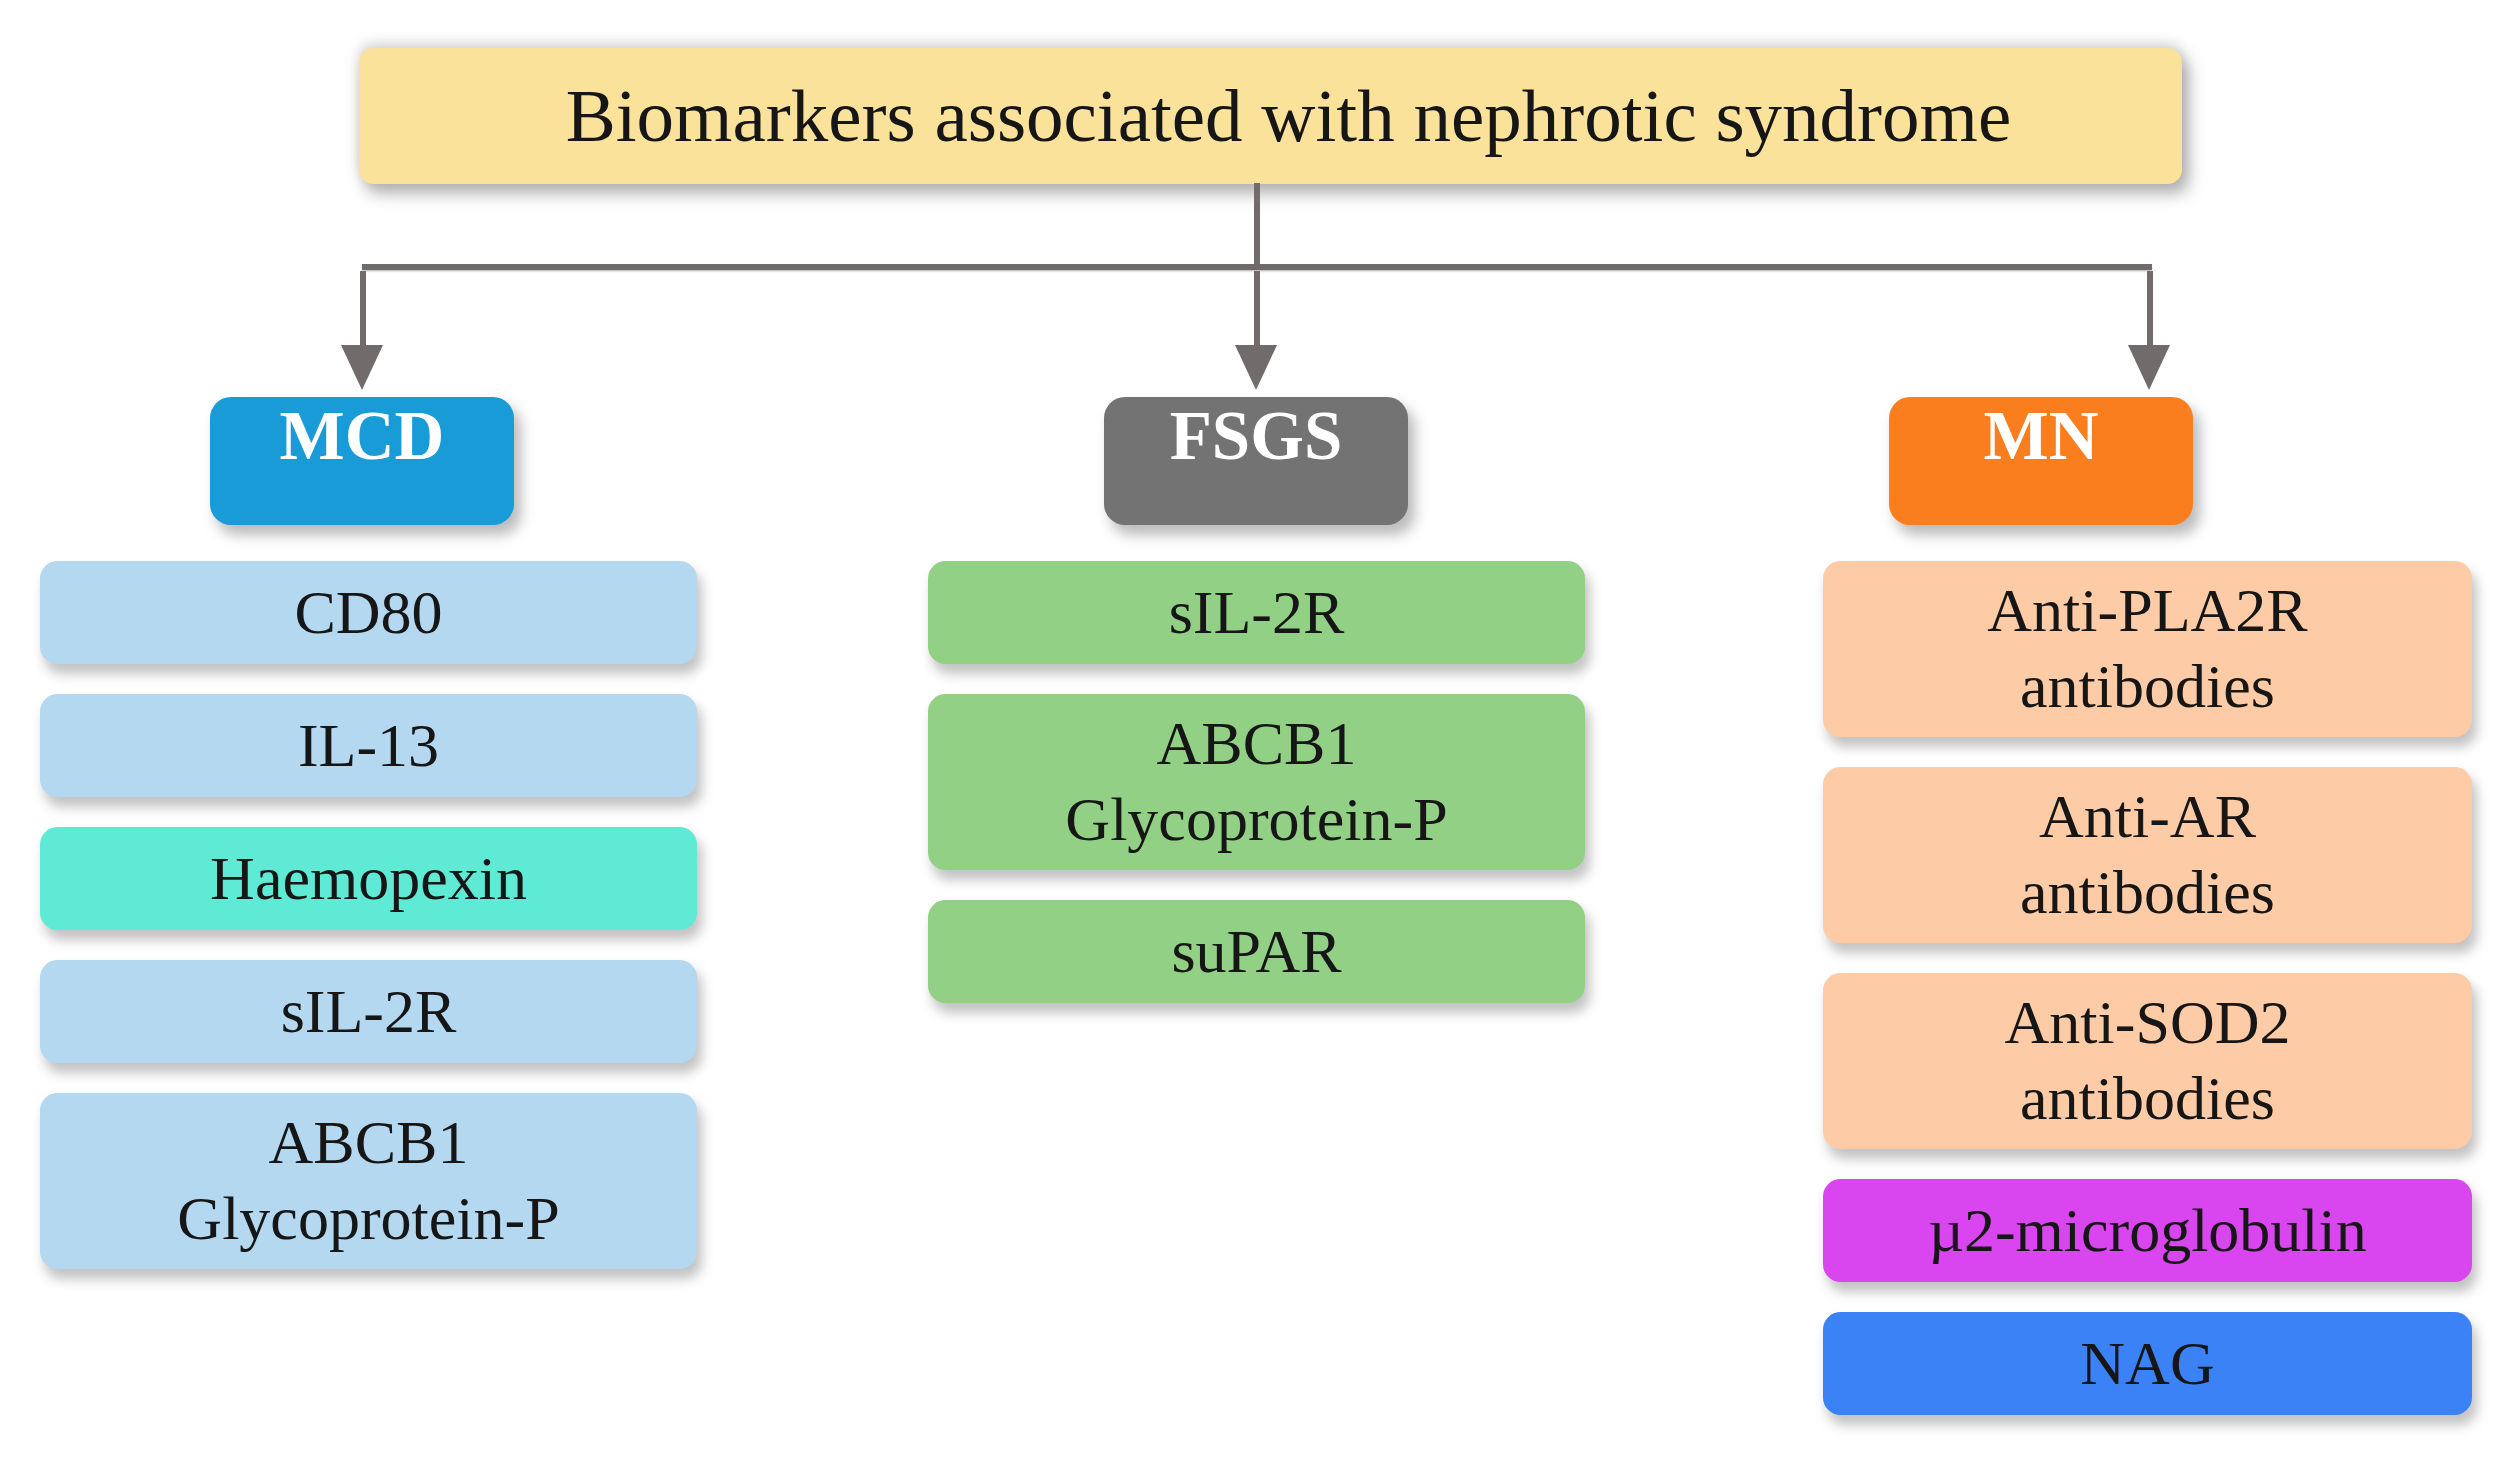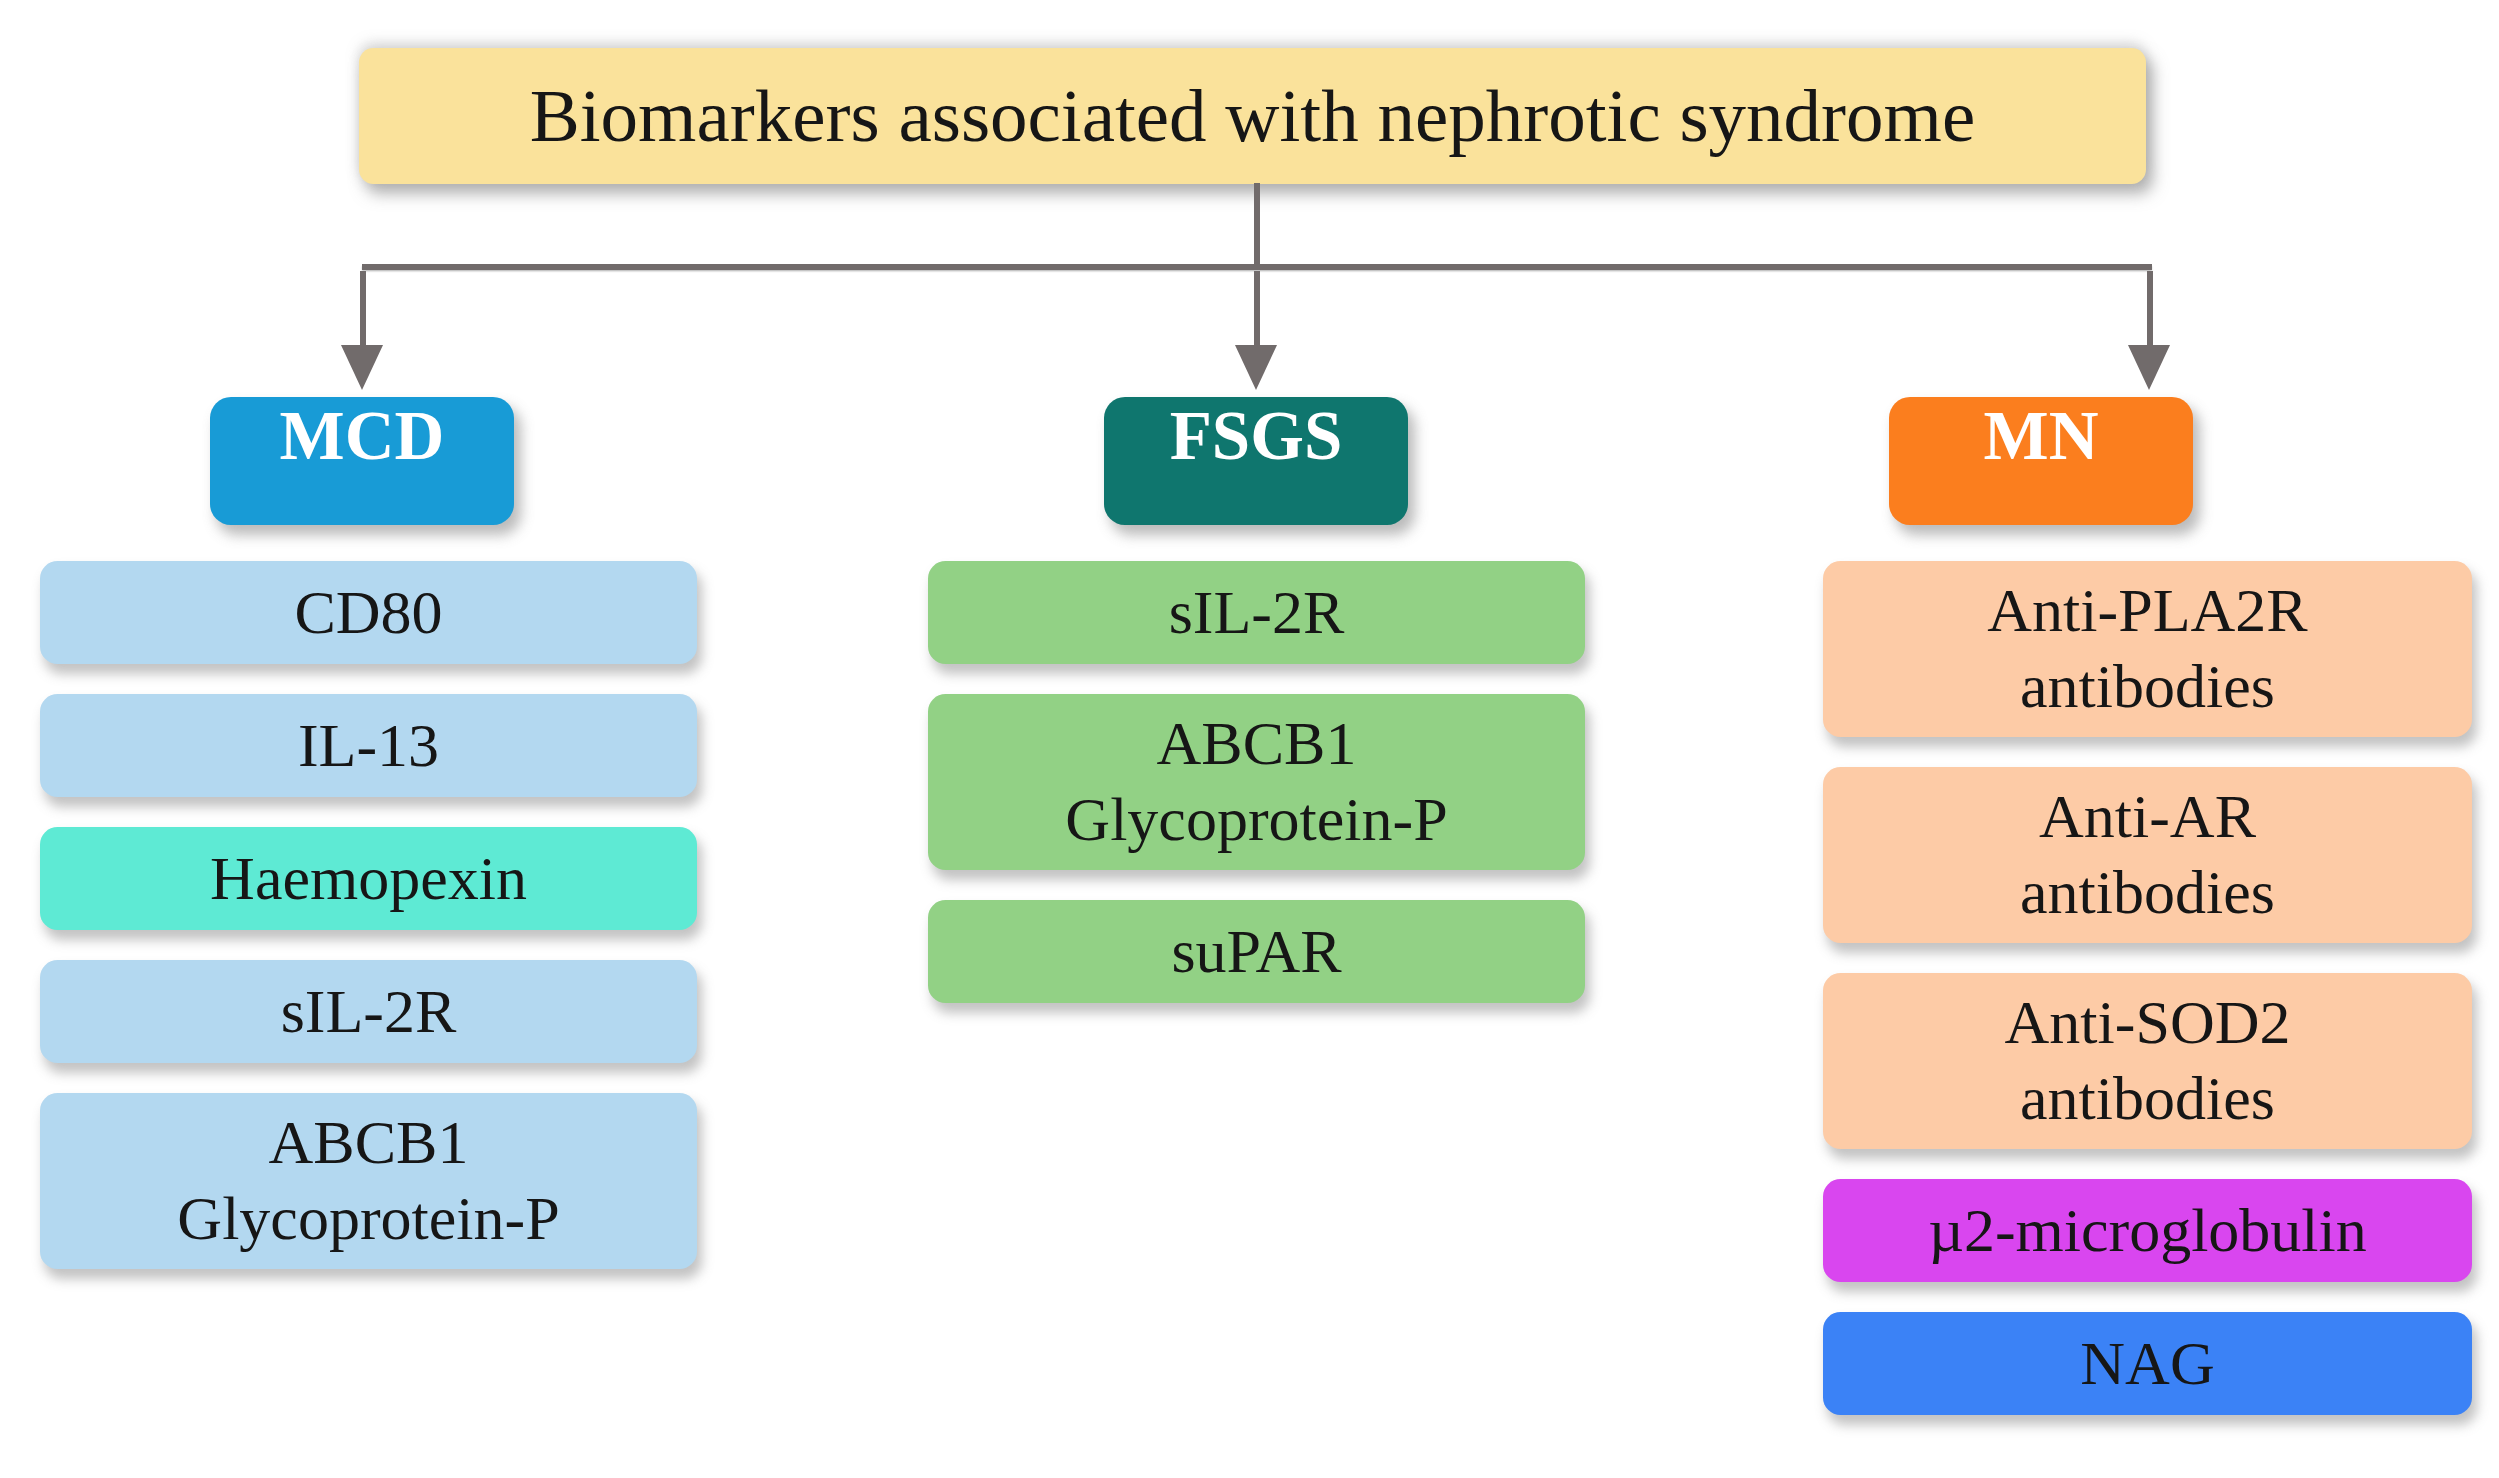--- a/index.html
+++ b/index.html
@@ -14,20 +14,21 @@
     overflow:hidden;
   }
   .canvas{position:relative;width:2500px;height:1479px;background:#ffffff;}
 
   .title-box{
     position:absolute;left:359px;top:48px;width:1787px;height:136px;
     border-radius:14.4px;
     display:flex;align-items:center;justify-content:center;
     font-size:75px;
     box-shadow:0 -4.8px 13px rgba(140,140,140,.35), 6.4px 9.6px 14.4px rgba(105,105,105,.5);
+    padding-left:36px;
   }
 
   .conn{position:absolute;background:var(--conn);}
   .stem{left:1254px;top:183px;width:5.6px;height:83px;}
   .crossbar{left:362px;top:264px;width:1790px;height:6.4px;box-shadow:0 1.6px 1.6px rgba(90,90,90,.35);}
   .drop{top:271px;width:5.6px;height:75px;}
   .arrowhead{
     position:absolute;top:345px;width:0;height:0;background:none;
     border-left:21.6px solid transparent;border-right:21.6px solid transparent;
     border-top:45px solid var(--conn);
@@ -86,21 +87,21 @@
         <div class="item single" style="background: rgb(179, 216, 240);">
           <div class="item-line">sIL-2R</div>
         </div>
         <div class="item double" style="background: rgb(179, 216, 240);">
           <div class="item-line">ABCB1</div>
           <div class="item-line">Glycoprotein-P</div>
         </div>
       </div>
       <div class="conn drop" style="left: 1254px;"></div>
       <div class="arrowhead" style="left: 1235px;"></div>
-      <div class="col-header" style="left: 1104px; background: #0f766e;">
+      <div class="col-header" style="left: 1104px; background: #737373;">
         <span>FSGS</span>
       </div>
       <div class="items" style="left: 928px; width: 657px;">
         <div class="item single" style="background: rgb(146, 209, 133);">
           <div class="item-line">sIL-2R</div>
         </div>
         <div class="item double" style="background: rgb(146, 209, 133);">
           <div class="item-line">ABCB1</div>
           <div class="item-line">Glycoprotein-P</div>
         </div>

